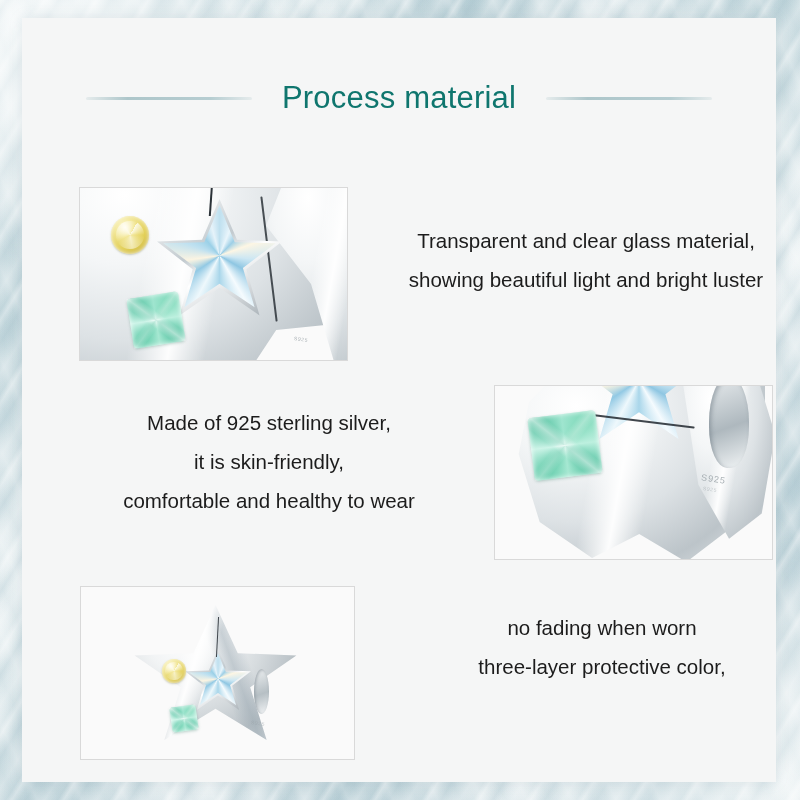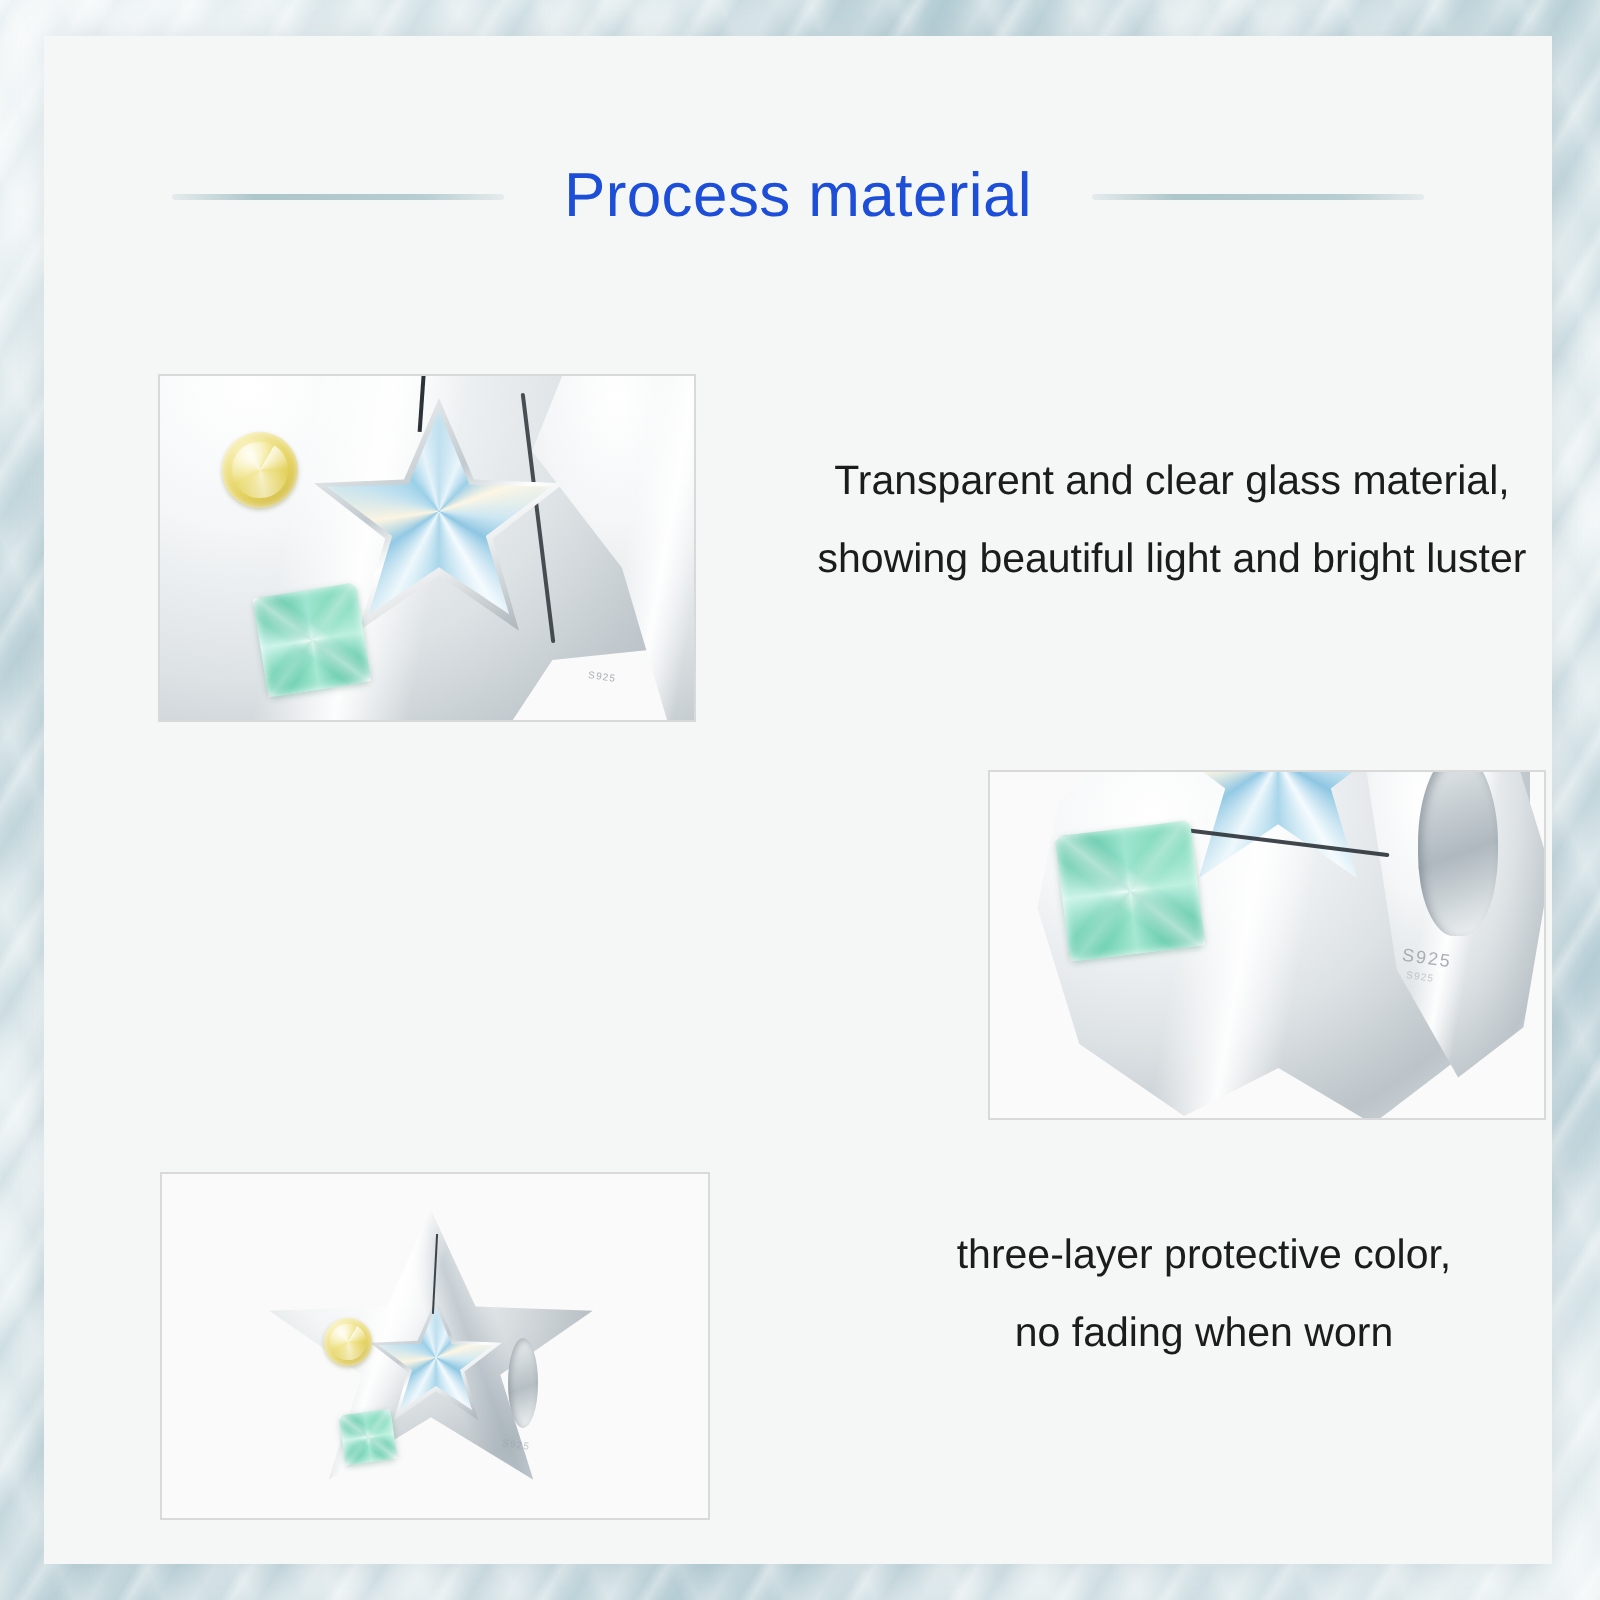--- a/index.html
+++ b/index.html
@@ -104,21 +104,21 @@
     width: 166px;
     height: 3px;
     background: linear-gradient(90deg, rgba(184,205,208,0.25), #adc6ca 25%, #b6cdd1 75%, rgba(184,205,208,0.25));
     border-radius: 2px;
   }
   .rule.left  { margin-left: 18px; }
   .rule.right { margin-right: 18px; }
   .title-text {
     font-size: 31px;
     font-weight: 400;
-    color: #1d4ed8;
+    color: #0f766e;
     letter-spacing: .2px;
     white-space: nowrap;
     font-family: "Liberation Sans", sans-serif;
   }
 
   
   .copy {
     position: absolute;
     color: #1c1c1c;
     font-size: 20.5px;
@@ -298,20 +298,25 @@
 
         <div class="stamp small" style="left:214px; top:148px;">S925</div>
       </div>
     </div>
 
     <div class="copy" id="copy-1">
       <span class="line">Transparent and clear glass material,</span>
       <span class="line">showing beautiful light and bright luster</span>
     </div>
 
+    <div class="copy" id="copy-2">
+      <span class="line">Made of 925 sterling silver,</span>
+      <span class="line">it is skin-friendly,</span>
+      <span class="line">comfortable and healthy to wear</span>
+    </div>
 
     <div class="photo" id="photo-2">
       <div class="photo-inner">
 
         <div class="silver-blob" style="left:8px; top:-16px; width:262px; height:200px;
                     clip-path: polygon(22% 0%, 100% 0%, 100% 54%, 88% 78%, 70% 96%, 52% 82%, 34% 94%, 14% 76%, 6% 42%, 10% 16%);">
           <div class="sheen" style="inset:0;"></div>
         </div>
 
         <div class="silver-blob" style="left:188px; top:-20px; width:96px; height:180px;
@@ -352,18 +357,18 @@
         <div style="position:absolute; left:173px; top:82px; width:15px; height:45px;
                     border-radius:50%;
                     background: linear-gradient(160deg, #eef1f2, #b6bfc4 55%, #f4f6f7);
                     box-shadow: inset 1px 1px 3px rgba(90,105,115,.45);"></div>
 
         <div class="stamp small" style="left:170px; top:133px; opacity:.6;">S925</div>
       </div>
     </div>
 
     <div class="copy" id="copy-3">
+      <span class="line">no fading when worn</span>
       <span class="line">three-layer protective color,</span>
-      <span class="line">no fading when worn</span>
     </div>
 
   </div>
 </div>
 
 </body></html>

